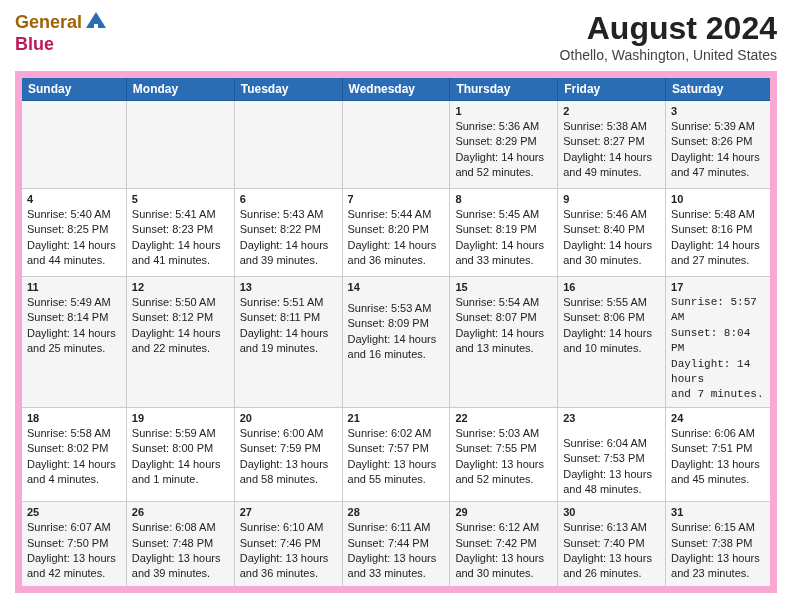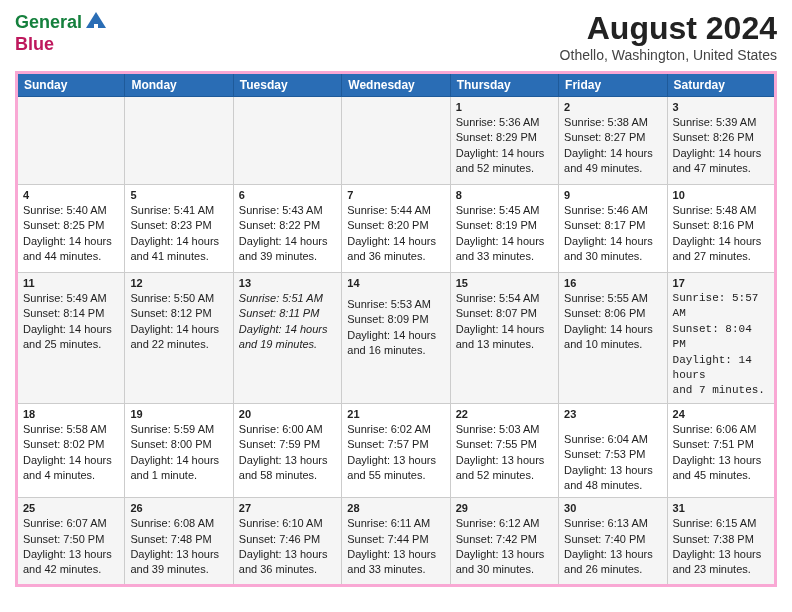--- a/index.html
+++ b/index.html
@@ -27,21 +27,21 @@
       flex-direction: column;
       align-items: flex-start;
     }
     .logo-text {
       display: flex;
       align-items: center;
     }
     .logo-general {
       font-size: 18px;
       font-weight: bold;
-      color: #15803d;
+      color: #a16207;
     }
     .logo-blue {
       font-size: 18px;
       font-weight: bold;
       color: #be185d;
     }
     .logo-icon {
       width: 24px;
       height: 24px;
       margin-left: 2px;
@@ -55,21 +55,21 @@
       color: #222;
     }
     .subtitle {
       font-size: 14px;
       color: #444;
       margin-left: 24px;
     }
     .calendar {
       width: 100%;
       border-collapse: collapse;
-      border: 3px solid #f9a8d4;
+      border: 7px solid #f9a8d4;
     }
     .calendar th {
       background: #2a6db5;
       color: #fff;
       font-size: 12px;
       font-weight: bold;
       padding: 4px 6px;
       text-align: left;
       border: 1px solid #1e5a9a;
     }
@@ -196,21 +196,21 @@
           <td>
             <div class="day-num">8</div>
             <div class="day-info" style="white-space: pre-line;">Sunrise: 5:45 AM
 Sunset: 8:19 PM
 Daylight: 14 hours
 and 33 minutes.</div>
           </td>
           <td>
             <div class="day-num">9</div>
             <div class="day-info" style="white-space: pre-line;">Sunrise: 5:46 AM
-Sunset: 8:17 PM
+Sunset: 8:40 PM
 Daylight: 14 hours
 and 30 minutes.</div>
           </td>
           <td>
             <div class="day-num">10</div>
             <div class="day-info" style="white-space: pre-line;">Sunrise: 5:48 AM
 Sunset: 8:16 PM
 Daylight: 14 hours
 and 27 minutes.</div>
           </td>
@@ -225,21 +225,21 @@
           </td>
           <td>
             <div class="day-num">12</div>
             <div class="day-info" style="white-space: pre-line;">Sunrise: 5:50 AM
 Sunset: 8:12 PM
 Daylight: 14 hours
 and 22 minutes.</div>
           </td>
           <td>
             <div class="day-num">13</div>
-            <div class="day-info" style="white-space: pre-line; font-style: italic;">Sunrise: 5:51 AM
+            <div class="day-info" style="white-space: pre-line;">Sunrise: 5:51 AM
 Sunset: 8:11 PM
 Daylight: 14 hours
 and 19 minutes.</div>
           </td>
           <td>
             <div class="day-num">14</div>
             <div class="day-info" style="white-space: pre-line; margin-top: 8px;">Sunrise: 5:53 AM
 Sunset: 8:09 PM
 Daylight: 14 hours
 and 16 minutes.</div>

